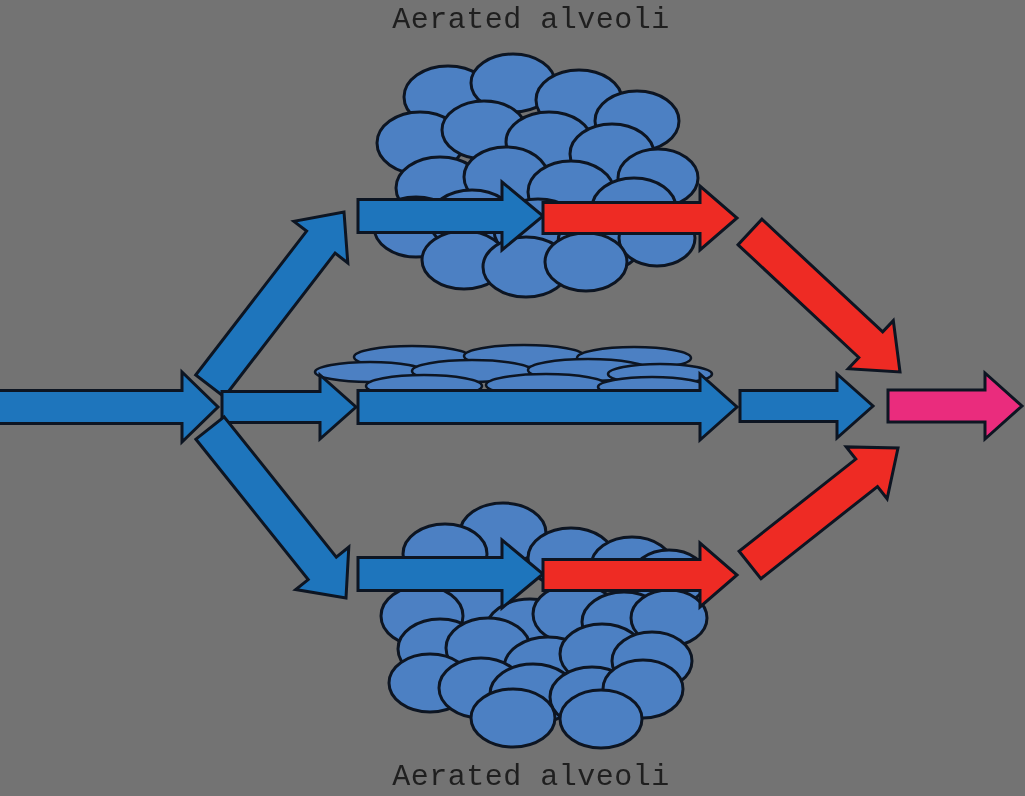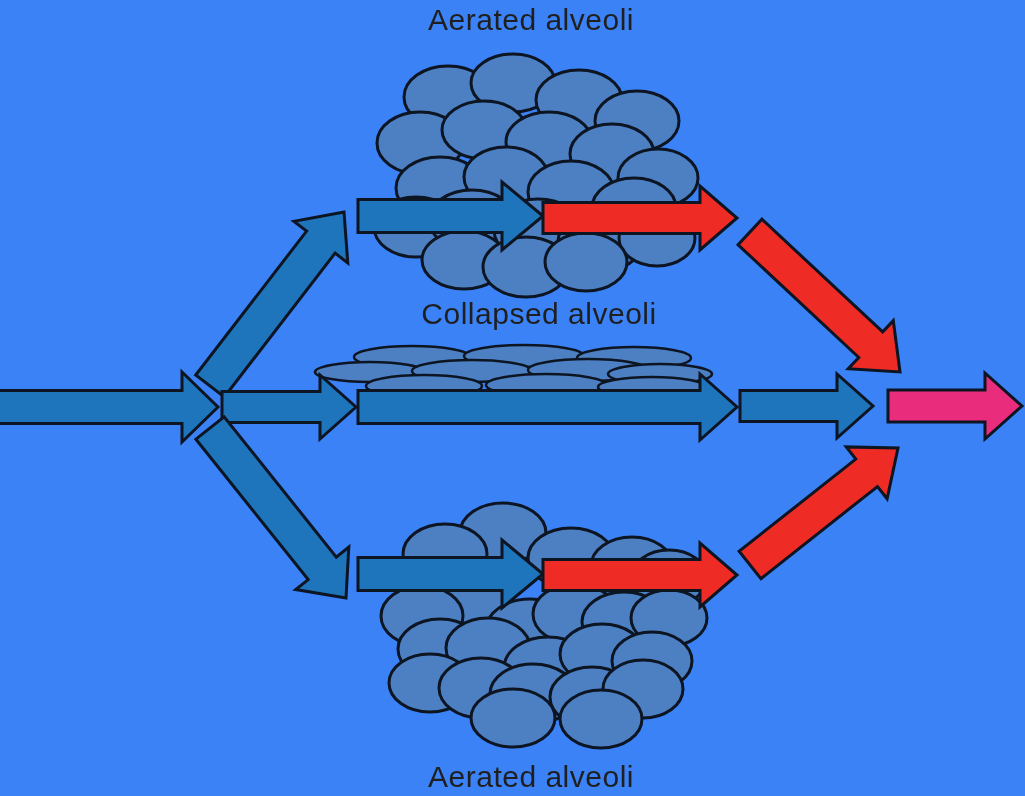--- a/index.html
+++ b/index.html
@@ -5,22 +5,23 @@
   html, body {
     margin: 0;
     padding: 0;
     background: #ffffff;
     font-family: "Liberation Sans", sans-serif;
   }
   .stage {
     position: relative;
     width: 1025px;
     height: 796px;
-    background: #3b82f6;
+    background: #737373;
     overflow: hidden;
+    font-family: Liberation Mono, monospace;
   }
   .stage svg {
     position: absolute;
     left: 0;
     top: 0;
     width: 1025px;
     height: 796px;
     display: block;
   }
   .diagram-label {
@@ -112,16 +113,15 @@
       <polygon points="358,423.5 700,423.5 700,440 737,407 700,374 700,390.5 358,390.5" fill="#1E75BC" stroke="#0D1522" stroke-width="3" stroke-linejoin="miter"></polygon>
       <polygon points="740,421.5 837,421.5 837,438 873,406 837,374 837,390.5 740,390.5" fill="#1E75BC" stroke="#0D1522" stroke-width="3" stroke-linejoin="miter"></polygon>
       <polygon points="358,590.5 502,590.5 502,608 543,574 502,540 502,557.5 358,557.5" fill="#1E75BC" stroke="#0D1522" stroke-width="3" stroke-linejoin="miter"></polygon>
       <polygon points="543,590.5 700,590.5 700,607 737,575 700,543 700,559.5 543,559.5" fill="#EE2B24" stroke="#0D1522" stroke-width="3" stroke-linejoin="miter"></polygon>
       <polygon points="760.9,578.7 877.5,486.5 887.1,498.7 898,448 846.2,446.9 855.8,459.1 739.1,551.3" fill="#EE2B24" stroke="#0D1522" stroke-width="3" stroke-linejoin="miter"></polygon>
       <polygon points="888,422 985,422 985,439 1022,406 985,373 985,390 888,390" fill="#EA2C7D" stroke="#0D1522" stroke-width="3" stroke-linejoin="miter"></polygon>
     </svg>
 
   <div class="diagram-label label-top">Aerated alveoli</div>
 
-  <div class="diagram-label label-middle">Collapsed alveoli</div>
 
   <div class="diagram-label label-bottom">Aerated alveoli</div>
 </div>
 
 </body></html>

